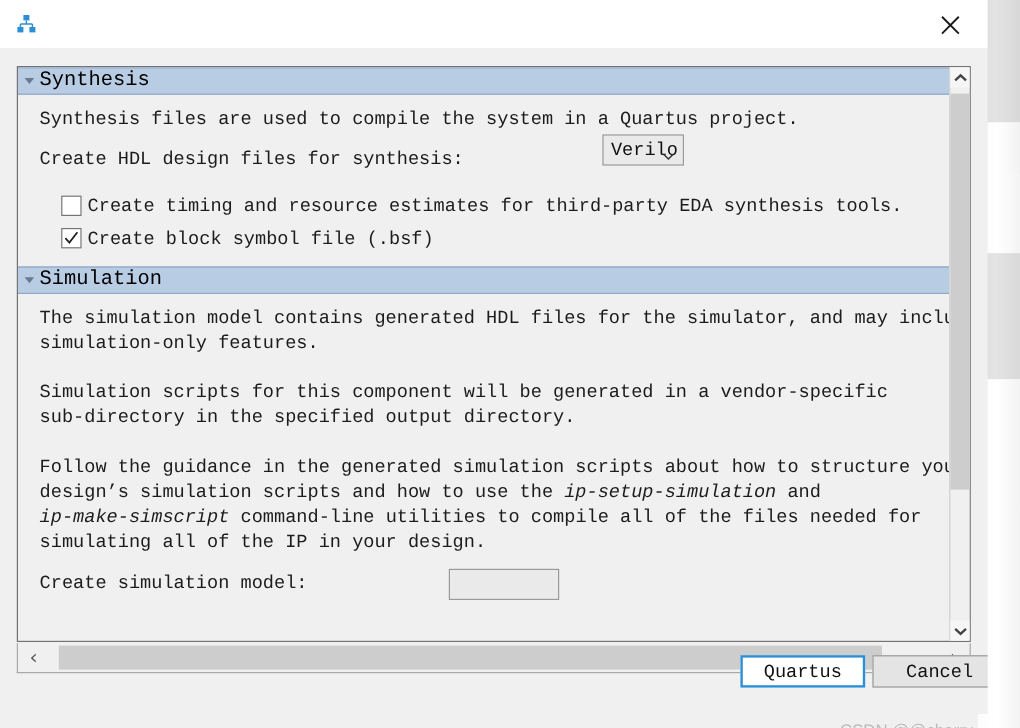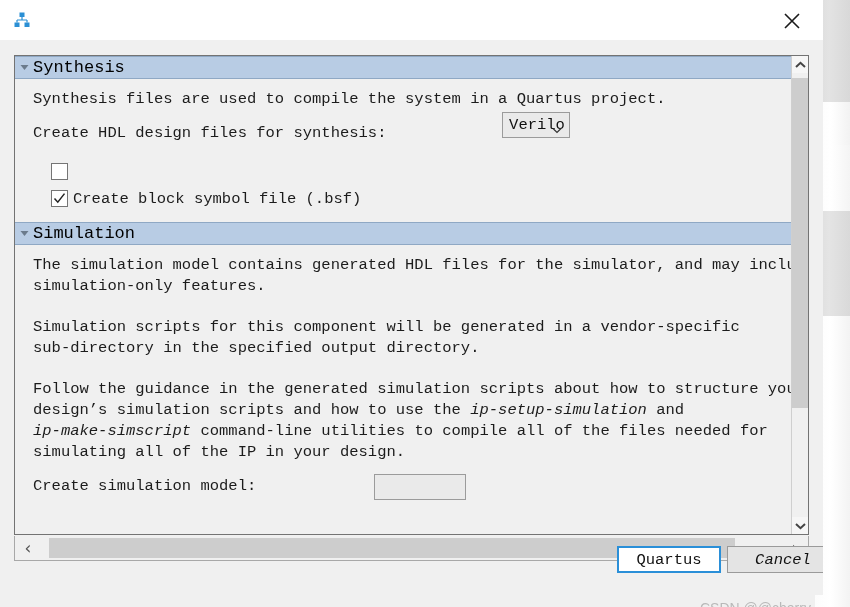--- a/index.html
+++ b/index.html
@@ -259,21 +259,20 @@
     left: 617px; top: 546px;
     width: 104px;
     background: #ffffff;
     border: 2px solid #2a8fd8;
   }
   #cancel-button {
     left: 727px; top: 546px;
     width: 112px;
     background: #e4e4e4;
     border: 1px solid #9a9a9a;
-    font-style: italic;
   }
 
   #watermark {
     position: absolute;
     left: 700px;
     top: 600px;
     font-family: "Liberation Sans", sans-serif;
     font-size: 14px;
     color: #b9b9b9;
     white-space: pre;
@@ -336,20 +335,21 @@
                   <path d="M1 1.5 L5 5.5 L9 1.5" stroke="#333" stroke-width="1.2" fill="none"></path>
                 </svg>
             </span>
           </span>
         </div>
 
         <div class="gap"></div>
 
         <div class="cb-row">
           <span class="cb"></span>
+          <span>Create timing and resource estimates for third-party EDA synthesis tools.</span>
         </div>
 
         <div class="cb-row">
           <span class="cb">
             <svg width="13" height="13" viewBox="0 0 13 13">
               <path d="M1.5 6.5 L4.8 10.2 L11.5 1.6" stroke="#222" stroke-width="1.5" fill="none"></path>
             </svg>
           </span>
           <span>Create block symbol file (.bsf)</span>
         </div>

